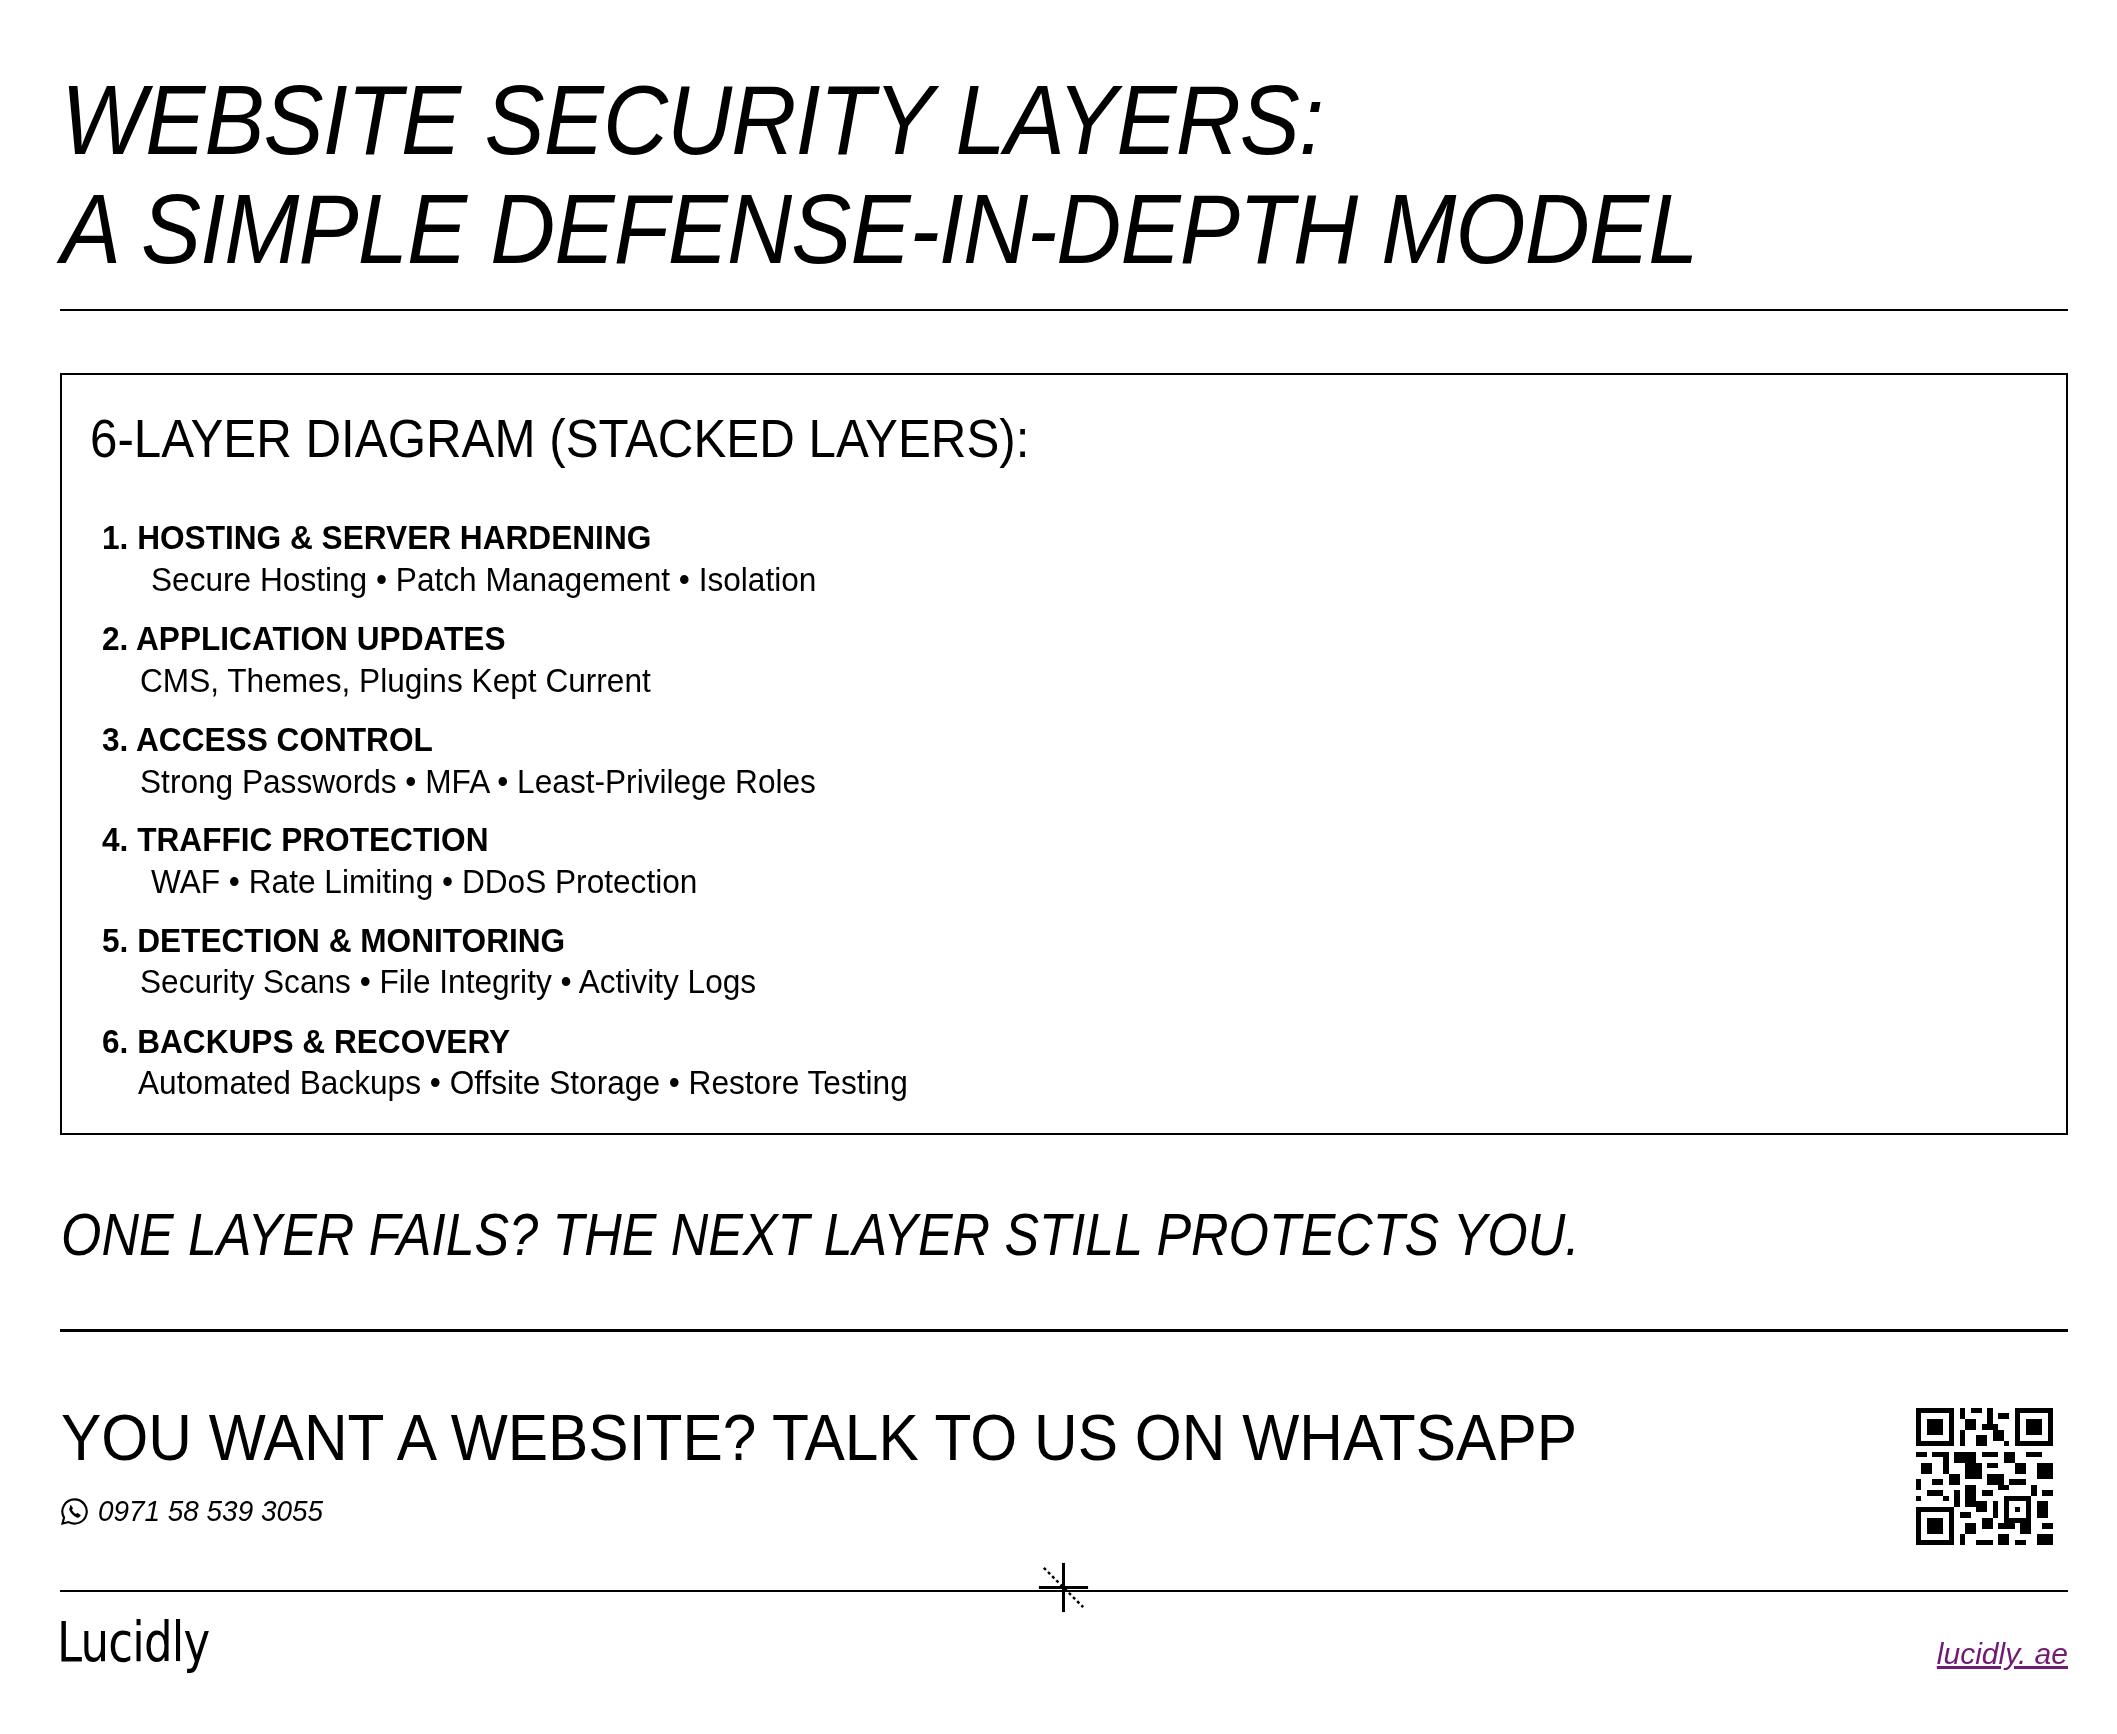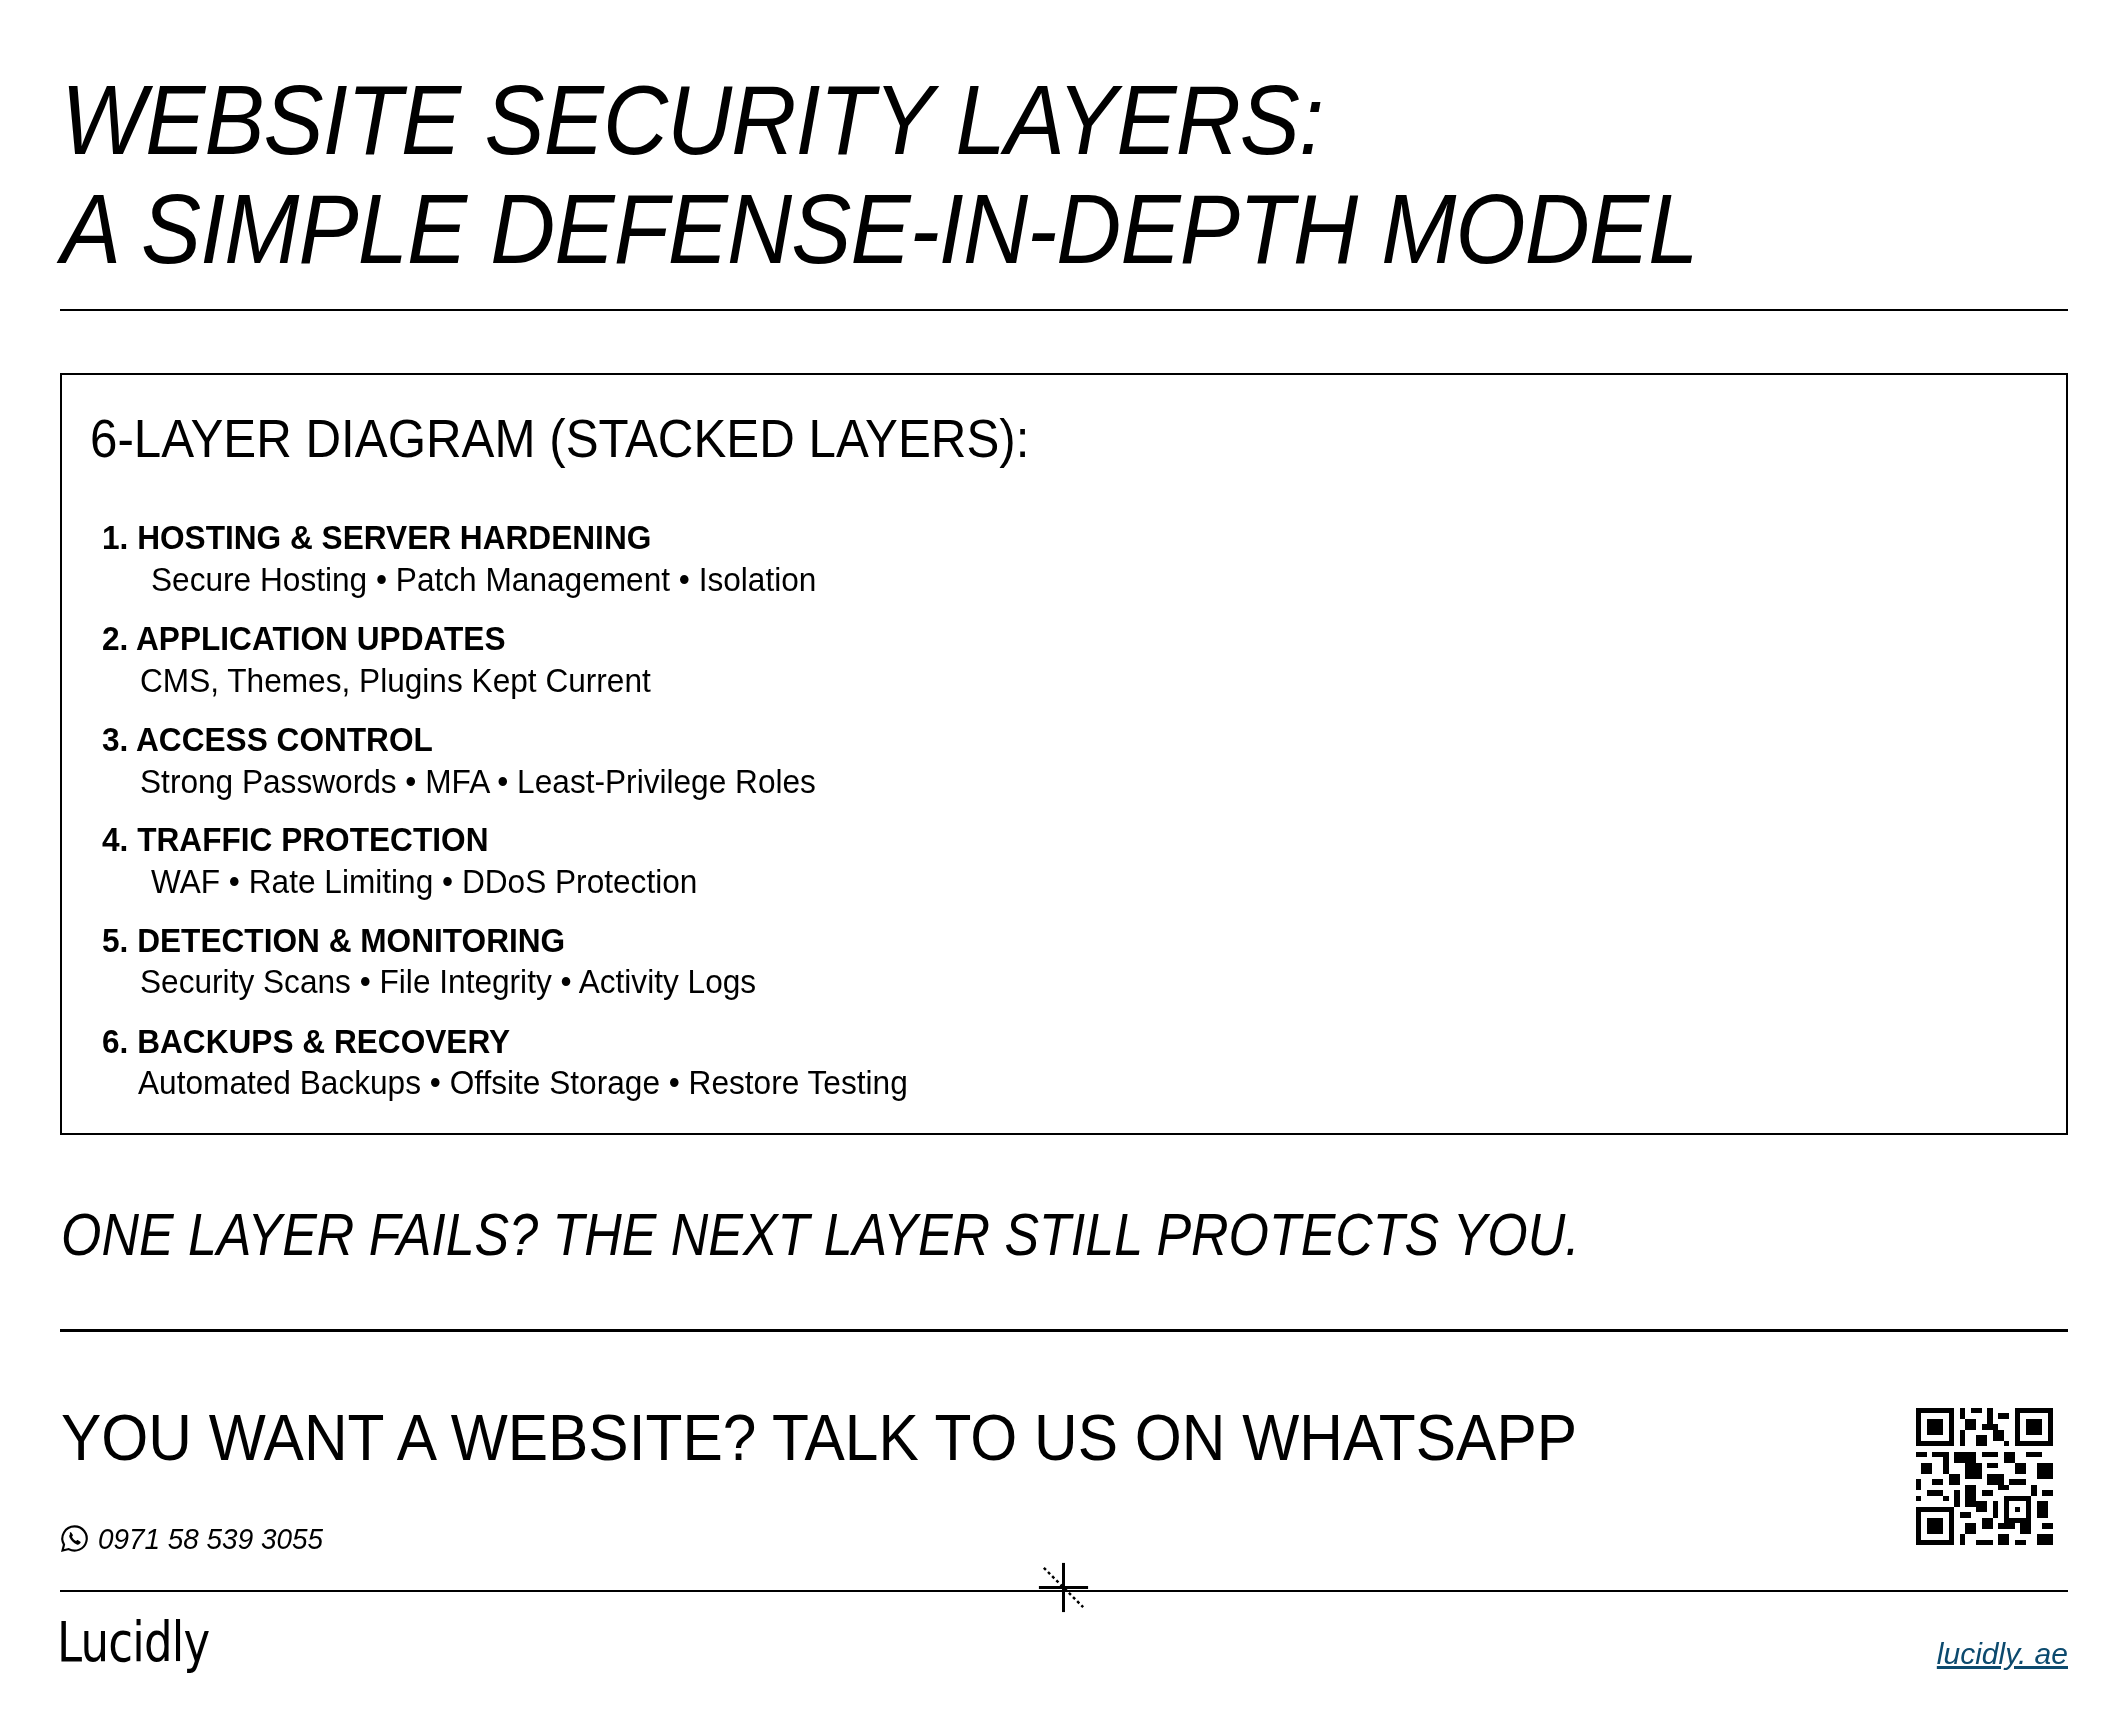--- a/index.html
+++ b/index.html
@@ -34,34 +34,34 @@
     .tagline {
       position: absolute; left: 61px; top: 1206px;
       font-style: italic; font-size: 59px; line-height: 1; white-space: nowrap;
       transform-origin: left top; transform: scaleX(0.88);
     }
     .cta {
       position: absolute; left: 61px; top: 1405px;
       font-size: 65px; line-height: 1; white-space: nowrap;
       transform-origin: left top; transform: scaleX(0.93);
     }
-    .phone-row { position: absolute; left: 59px; top: 1496px; display: flex; align-items: center; gap: 7.8px; margin-top: 27px; }
+    .phone-row { position: absolute; left: 59px; top: 1496px; display: flex; gap: 7.8px; }
     .phone-text {
       font-style: italic; font-size: 30px; line-height: 1; white-space: nowrap;
       transform-origin: left center; transform: scaleX(0.93); display: inline-block;
     }
     .qr { position: absolute; left: 1916px; top: 1408px; width: 137px; height: 137px; }
     .logo {
       position: absolute; left: 57px; top: 1615px; font-size: 55px; line-height: 1;
       font-family: "DejaVu Sans", sans-serif; letter-spacing: -1px;
       transform-origin: left top; transform: scaleX(0.82);
     }
     .site-link {
       position: absolute; right: 49px; top: 1637px; font-style: italic; font-size: 30px;
-      text-decoration: underline; color: #0c4a6e; white-space: nowrap;
+      text-decoration: underline; color: #701a75; white-space: nowrap;
     }
     .crosshair { position: absolute; left: 1034px; top: 1558px; width: 59px; height: 59px; }
   </style>
 </head>
 <body>
 
 <div class="title-line" style="top:71px;">WEBSITE SECURITY LAYERS:</div>
 <div class="title-line" style="top:180px;">A SIMPLE DEFENSE-IN-DEPTH MODEL</div>
 <div class="rule" style="top:309px; height:2px;"></div>
 

